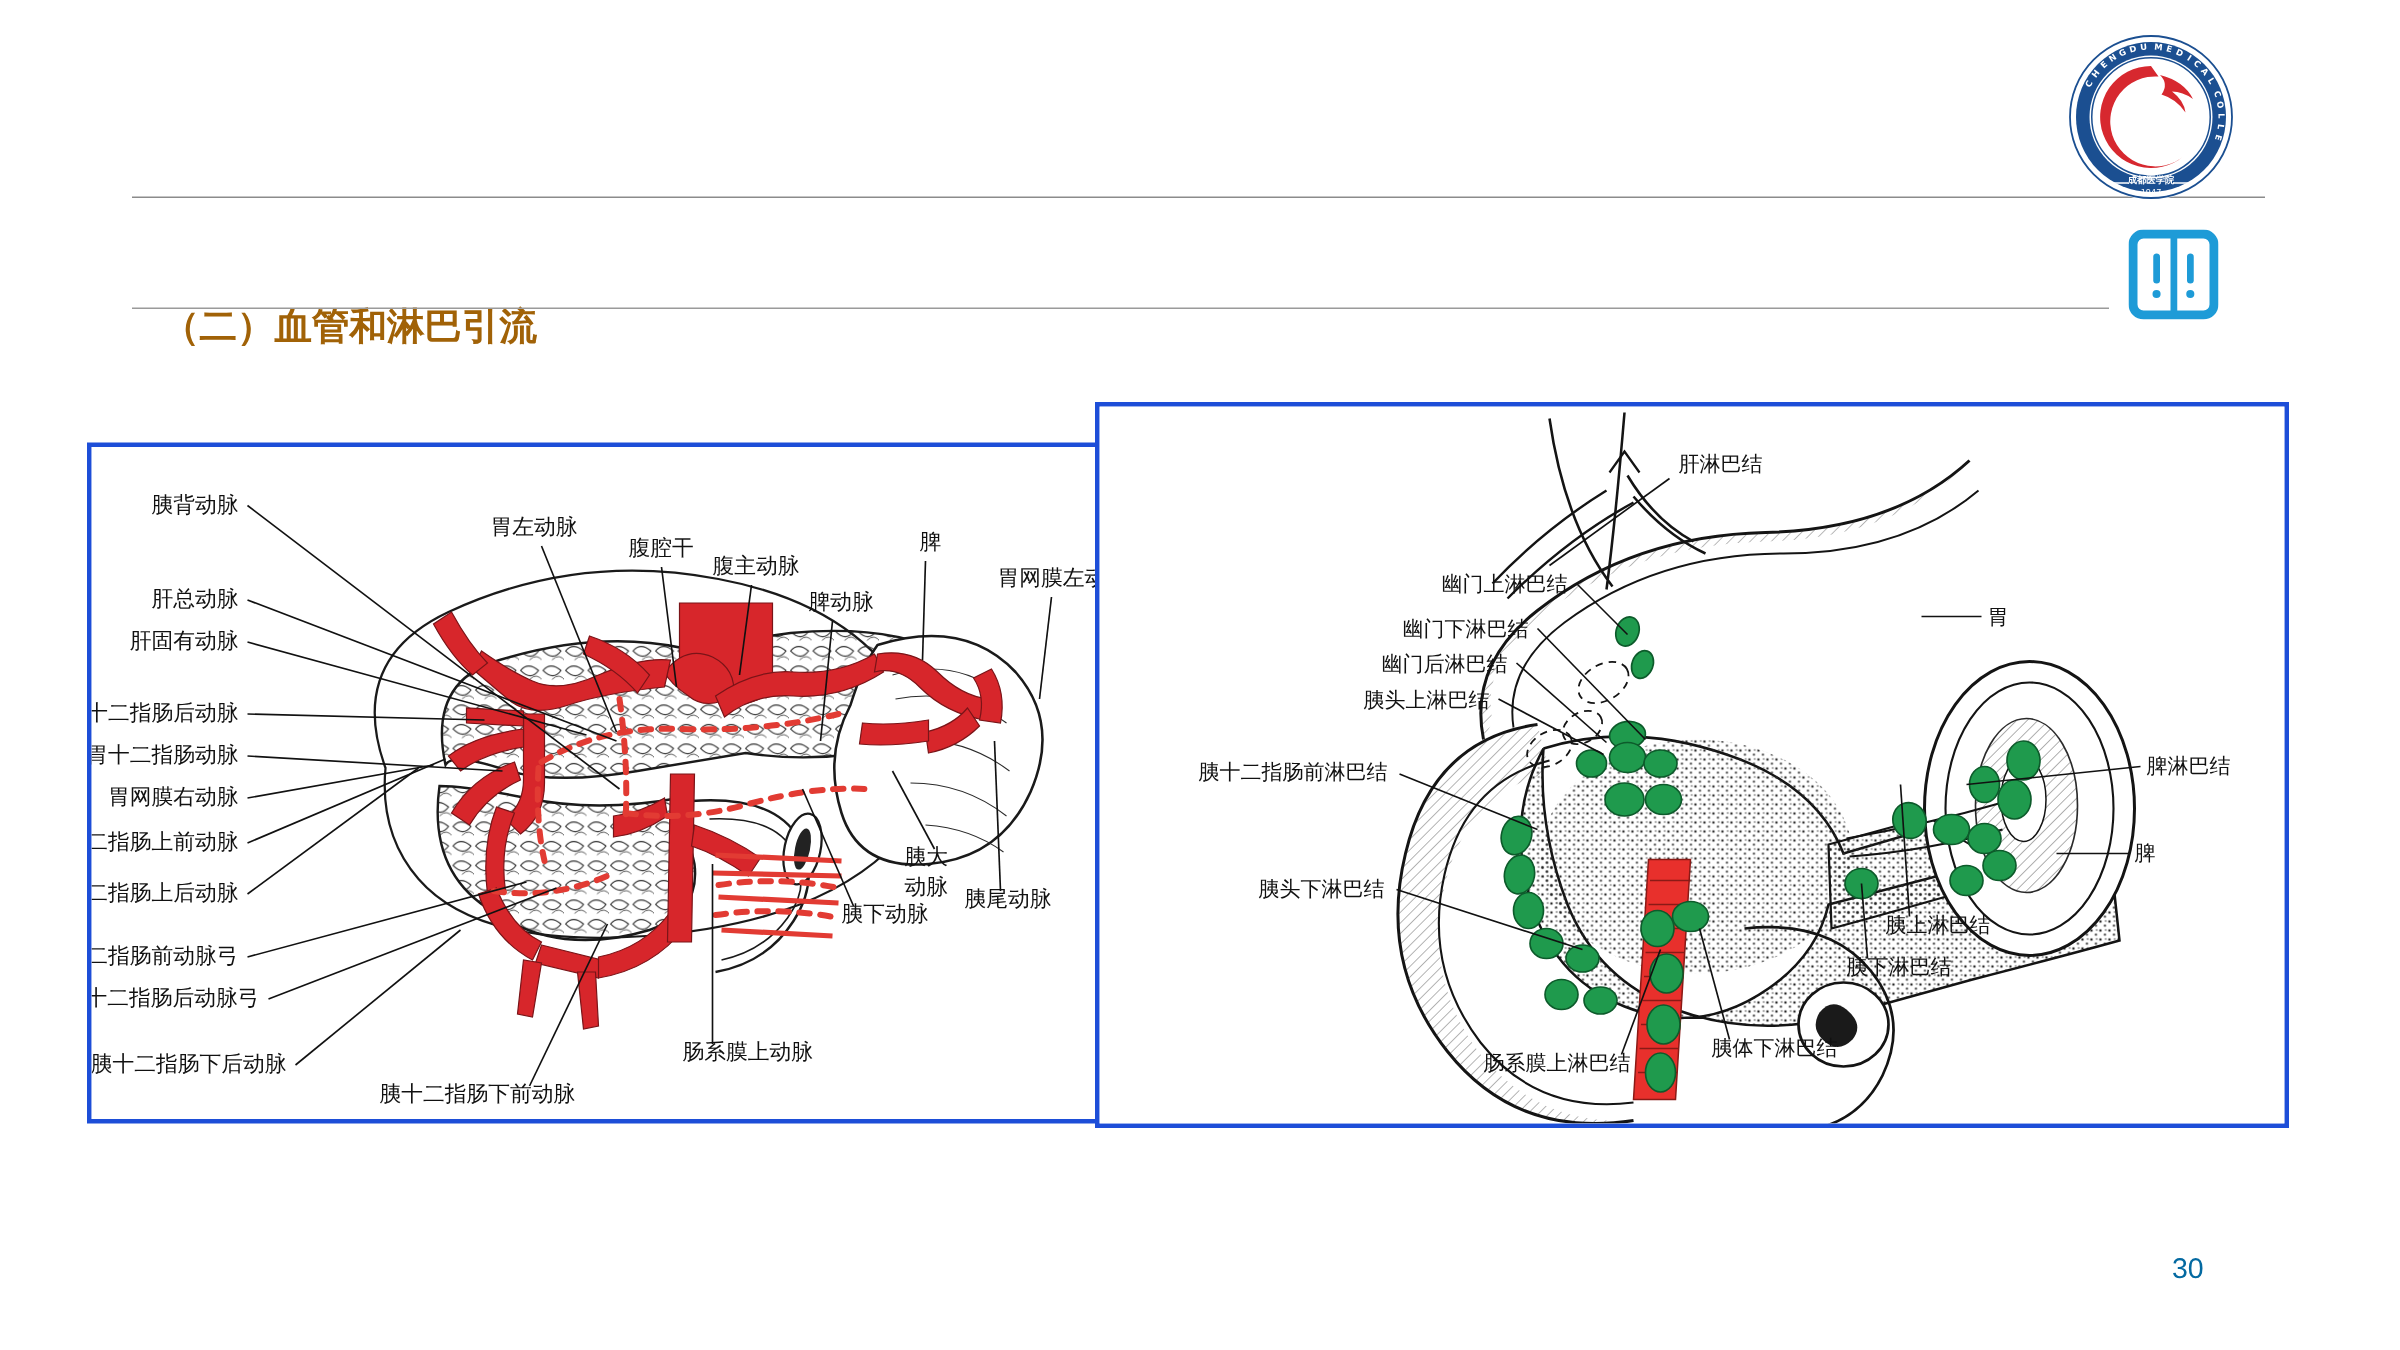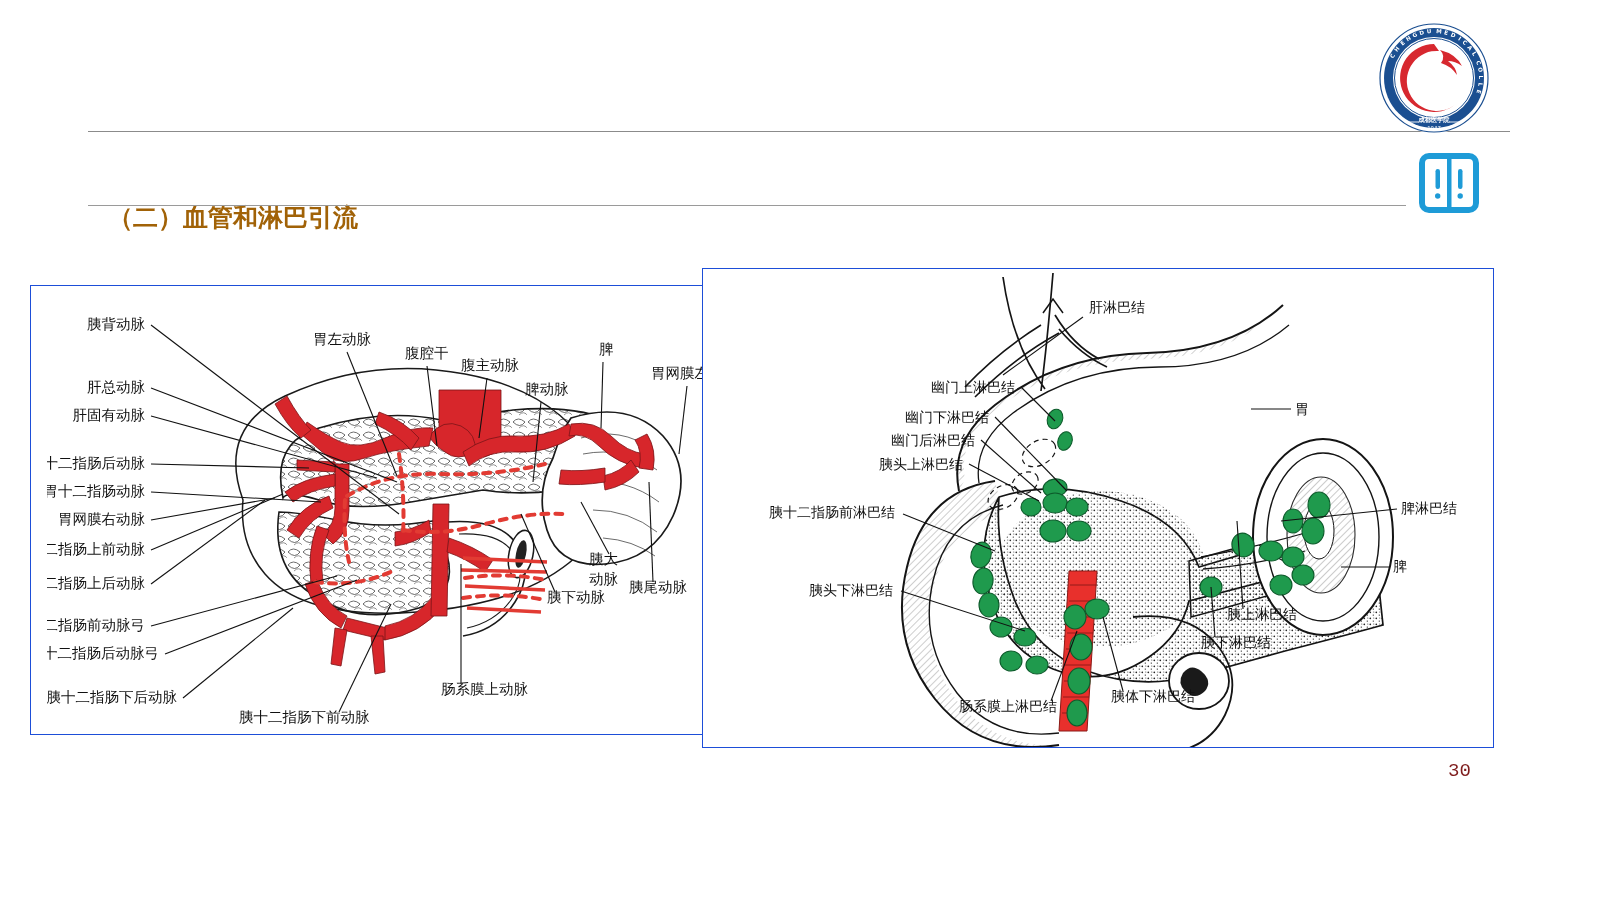--- a/index.html
+++ b/index.html
@@ -37,42 +37,43 @@
   .logo svg{display:block;}
 
   
   .excl-icon{
     position:absolute;left:1419px;top:153px;width:60px;height:60px;
   }
   .excl-icon svg{display:block;}
 
   
   .fig{
-    position:absolute;background:#fff;border:1px solid #1d4ed8;
+    position:absolute;background:#fff;border:3px solid #1d4ed8;
     overflow:hidden;
-  }
-  .fig-left{left:30px;top:285px;width:672px;height:448px;padding-left:16px;}
+    margin-left:28px;
+  }
+  .fig-left{left:30px;top:295px;width:672px;height:448px;}
   .fig-right{left:702px;top:268px;width:790px;height:478px;}
   .fig svg{display:block;width:100%;height:100%;}
 
   .lbl{
     font-family:"DejaVu Sans","Liberation Sans",sans-serif;
     font-size:14.5px;fill:#111;
   }
   .lbl-s{
     font-family:"DejaVu Sans","Liberation Sans",sans-serif;
     font-size:14px;fill:#111;
   }
   .ldr{stroke:#111;stroke-width:1.1;fill:none;}
 
   
   .pageno{
-    position:absolute;left:1448px;top:760px;
-    font-family:Liberation Mono, monospace;
-    font-size:19px;color:#7f1d1d;
+    position:absolute;left:1448px;top:836px;
+    font-family:Liberation Sans, sans-serif;
+    font-size:19px;color:#0369a1;
   }
 </style>
 </head>
 <body>
 
 <div class="slide">
 
   <div class="rule-top"></div>
   <div class="subtitle">（二）血管和淋巴引流</div>
   <div class="rule-sub"></div>

